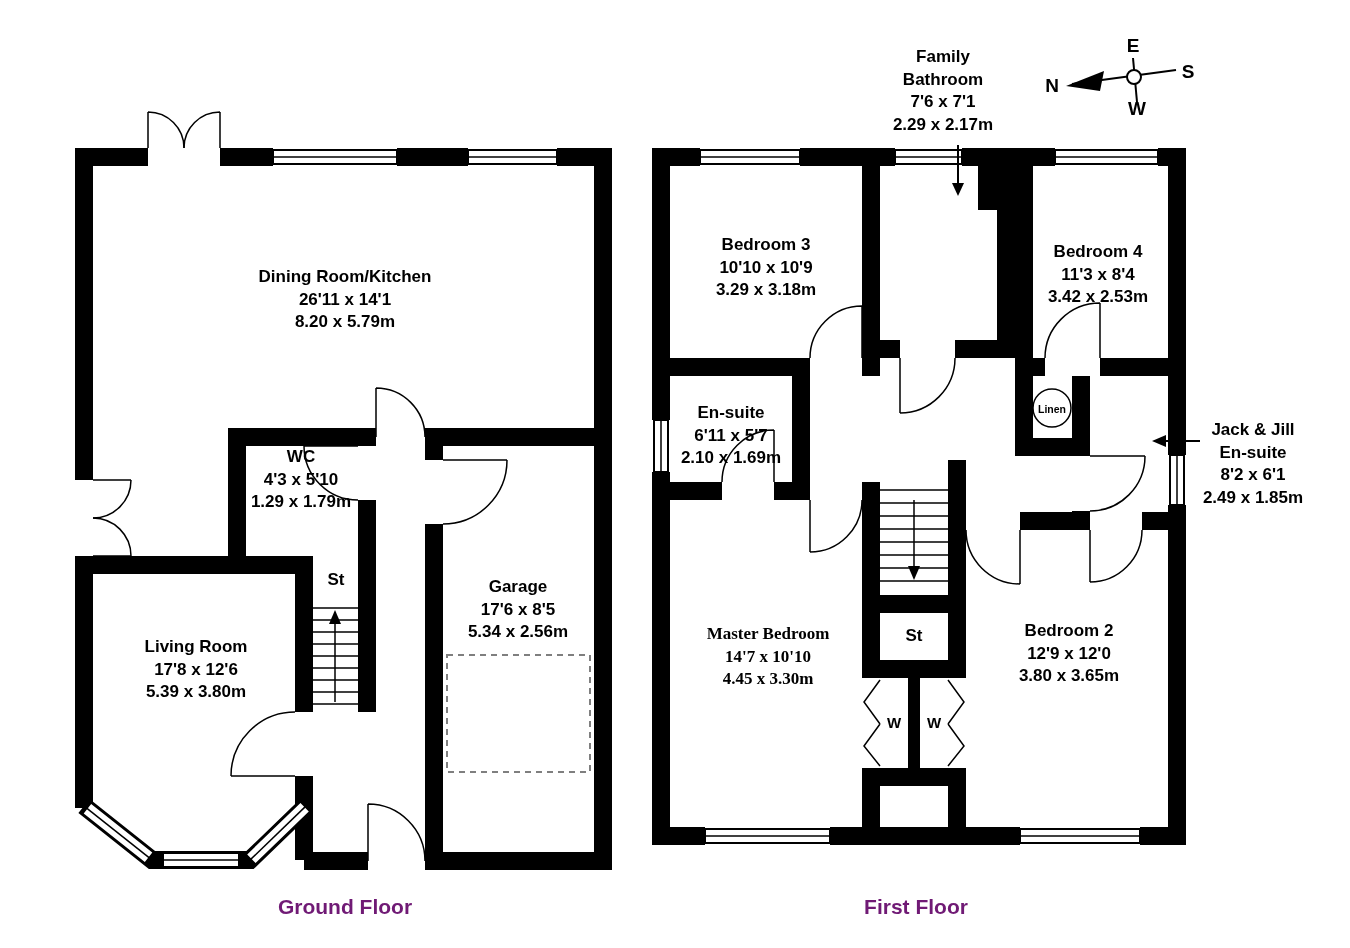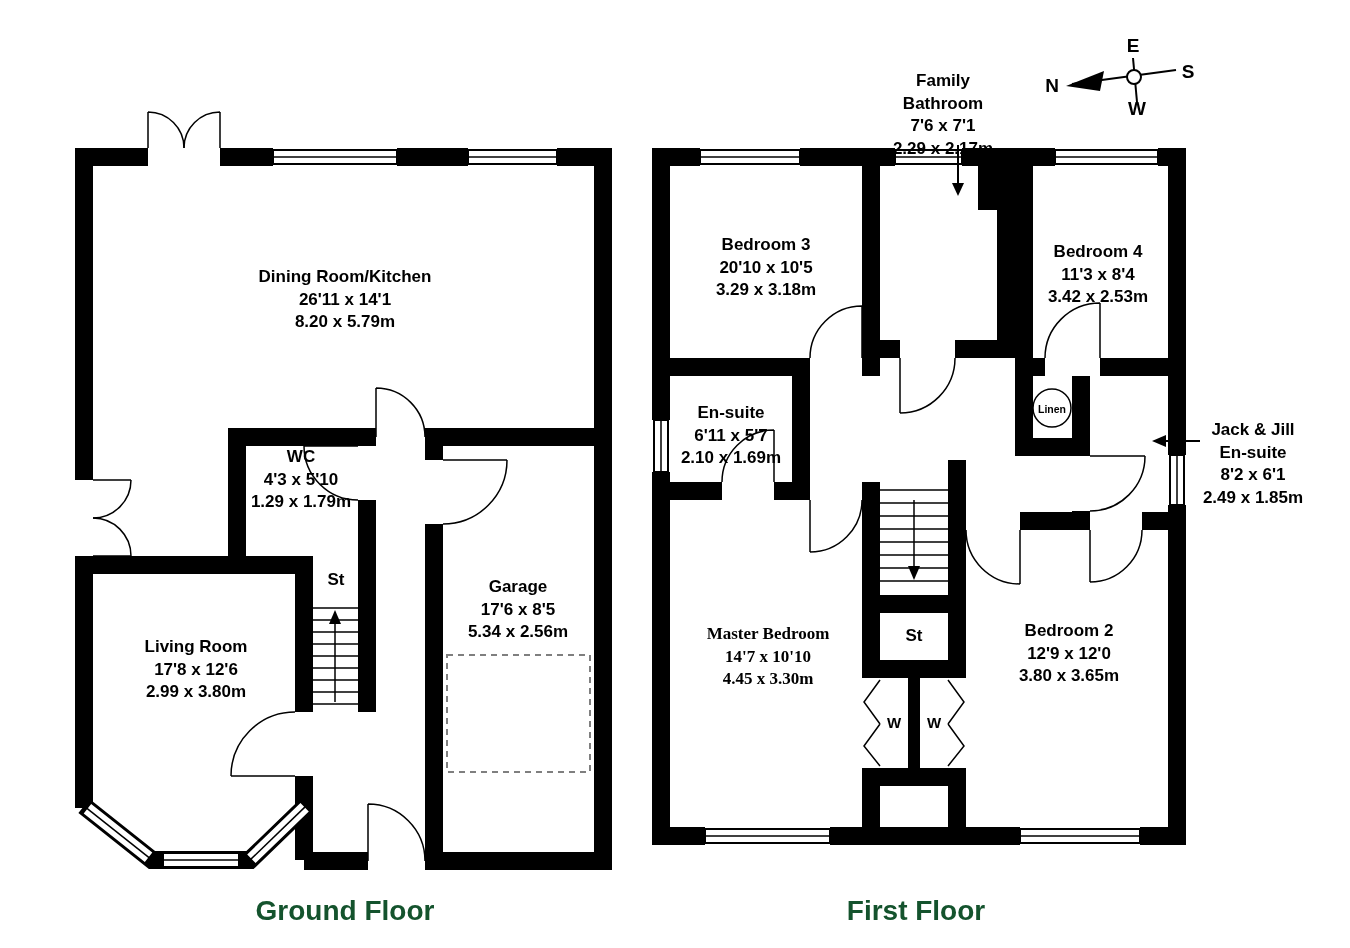--- a/index.html
+++ b/index.html
@@ -4,21 +4,21 @@
 <style>
   html,body{margin:0;padding:0;background:#fff;}
   .canvas{position:relative;width:1350px;height:948px;background:#fff;overflow:hidden;
           font-family:"Liberation Sans",sans-serif;color:#000;}
   .plan-svg{position:absolute;left:0;top:0;}
   .room-label{position:absolute;transform:translateX(-50%);text-align:center;
               font-weight:bold;font-size:17px;line-height:22.5px;white-space:nowrap;color:#000;}
   .room-label .dim{font-weight:bold;}
   .small-label{font-size:15px;}
   .tiny-label{font-size:10.5px;line-height:12px;}
-  .floor-title{position:absolute;transform:translateX(-50%);font-weight:bold;font-size:28px;color:#14532d;}
+  .floor-title{position:absolute;transform:translateX(-50%);font-weight:bold;font-size:21px;color:#701a75;}
 </style>
 </head>
 <body>
 
 <div class="canvas">
 
 <svg class="plan-svg" width="1350" height="948" viewBox="0 0 1350 948">
 
   <g>
     <g fill="#000">
@@ -248,33 +248,33 @@
 
 <div class="room-label" style="left:518px;top:576px;">
   <div>Garage</div>
   <div class="dim">17'6 x 8'5</div>
   <div class="dim">5.34 x 2.56m</div>
 </div>
 
 <div class="room-label" style="left:196px;top:636px;">
   <div>Living Room</div>
   <div class="dim">17'8 x 12'6</div>
-  <div class="dim">2.99 x 3.80m</div>
-</div>
-
-<div class="room-label" style="left:943px;top:70px;">
+  <div class="dim">5.39 x 3.80m</div>
+</div>
+
+<div class="room-label" style="left:943px;top:46px;">
   <div>Family</div>
   <div>Bathroom</div>
   <div class="dim">7'6 x 7'1</div>
   <div class="dim">2.29 x 2.17m</div>
 </div>
 
 <div class="room-label" style="left:766px;top:234px;">
   <div>Bedroom 3</div>
-  <div class="dim">20'10 x 10'5</div>
+  <div class="dim">10'10 x 10'9</div>
   <div class="dim">3.29 x 3.18m</div>
 </div>
 
 <div class="room-label" style="left:1098px;top:241px;">
   <div>Bedroom 4</div>
   <div class="dim">11'3 x 8'4</div>
   <div class="dim">3.42 x 2.53m</div>
 </div>
 
 <div class="room-label" style="left:731px;top:402px;">

